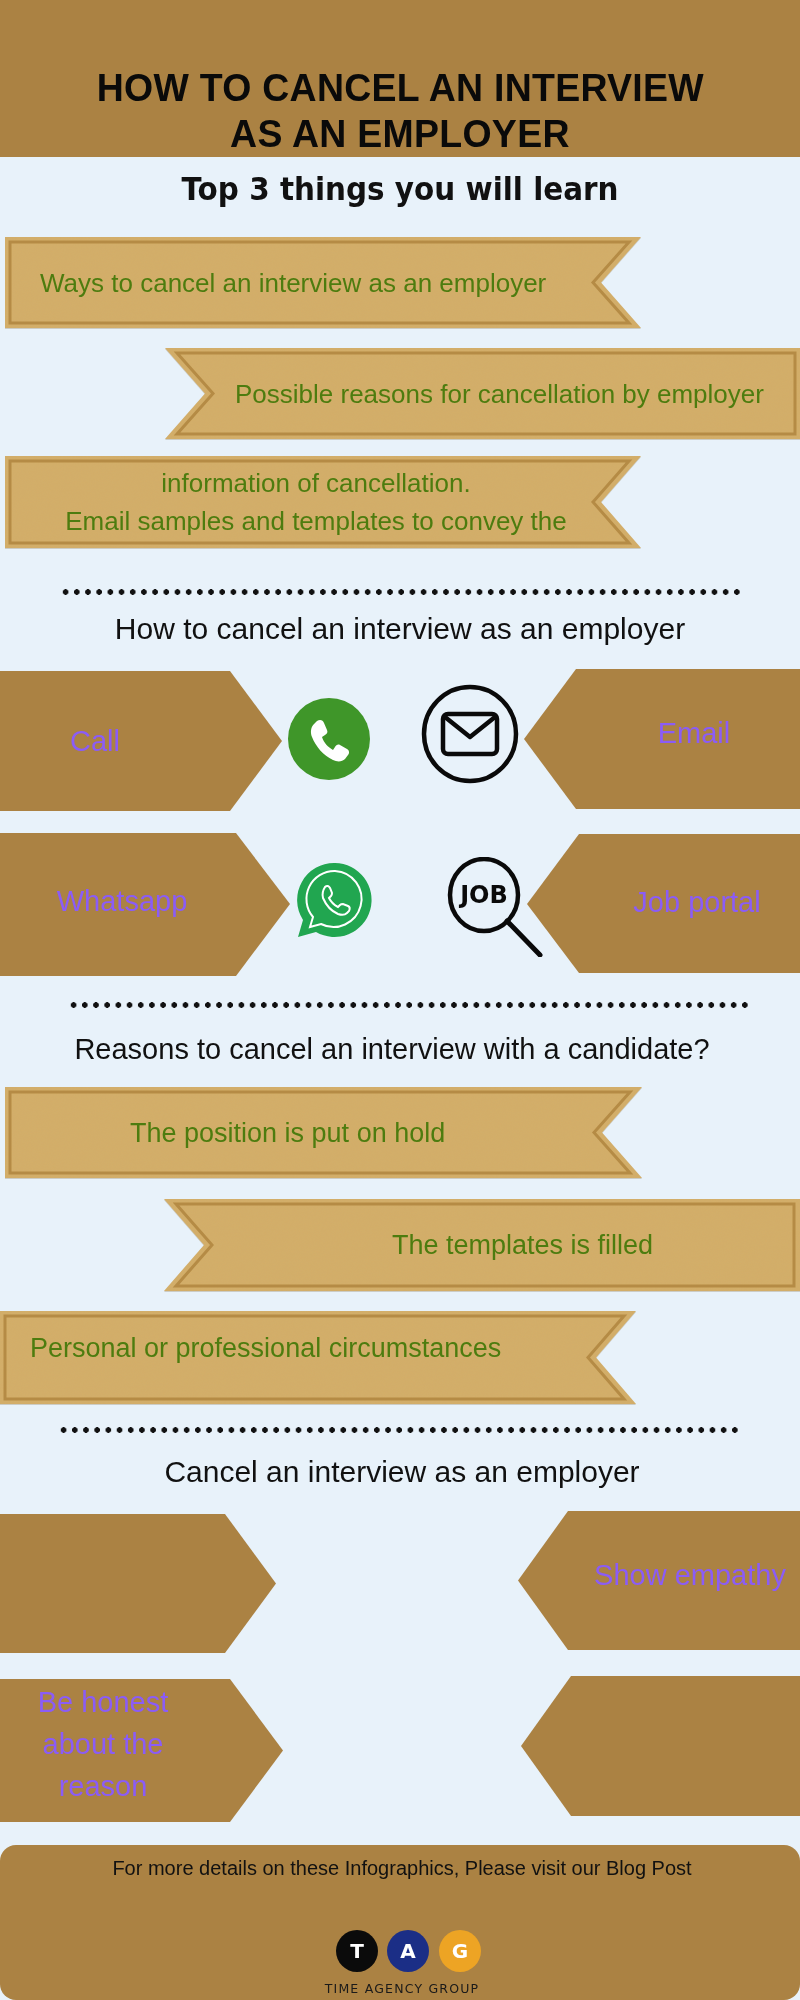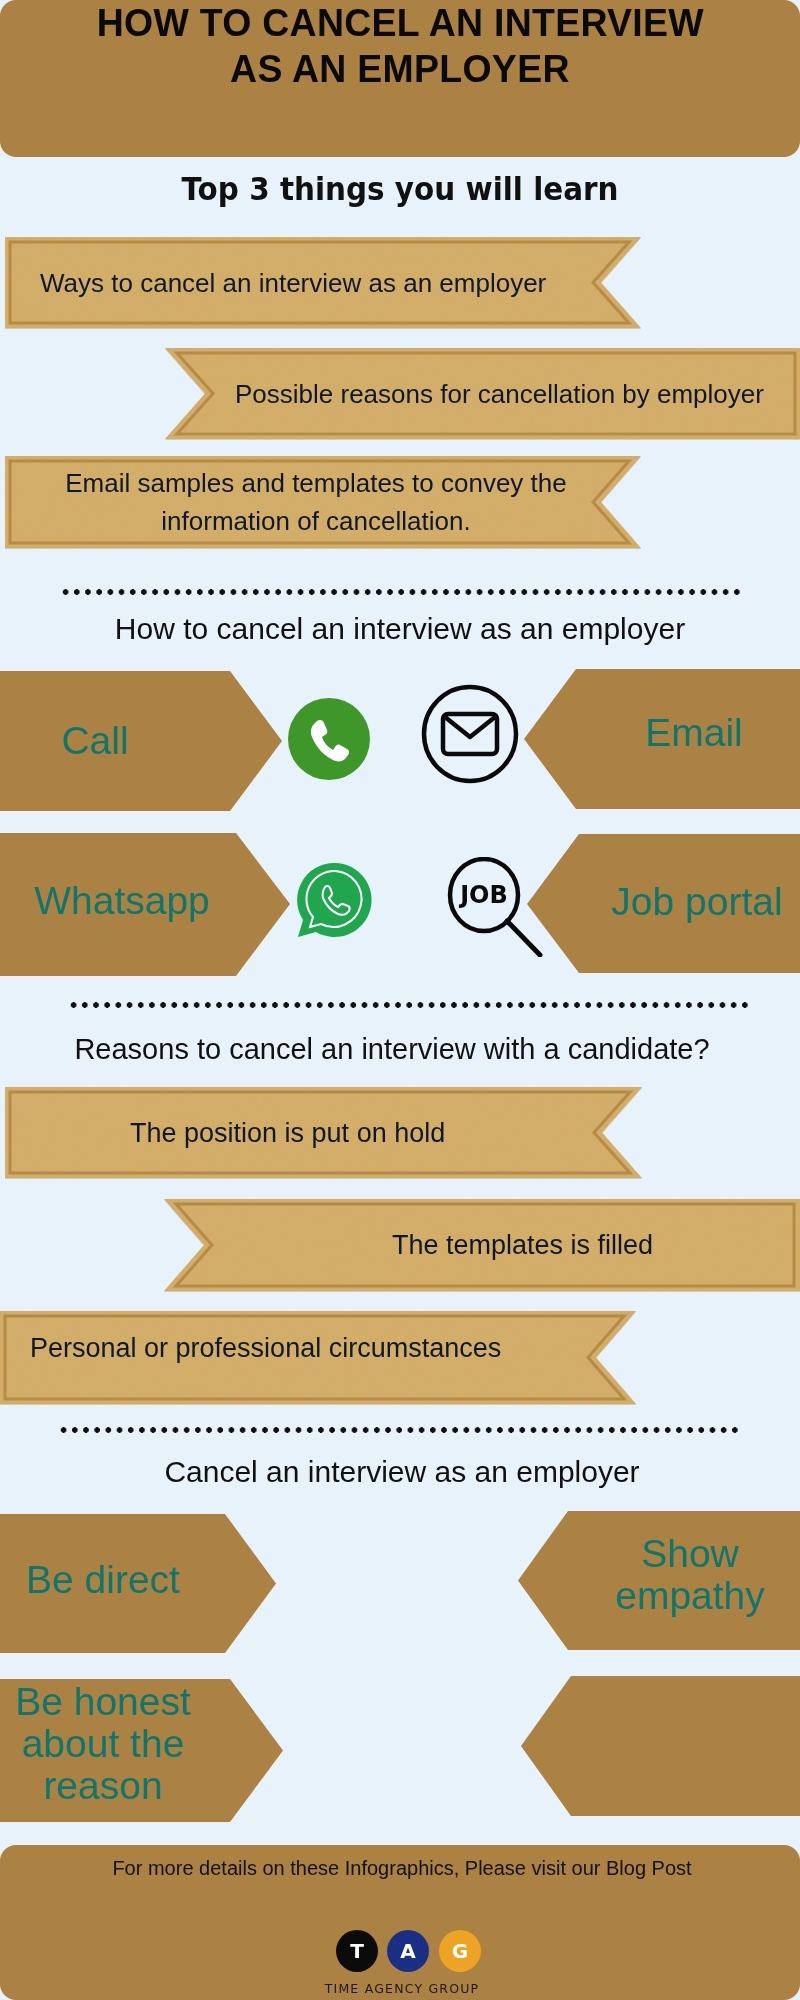--- a/index.html
+++ b/index.html
@@ -9,21 +9,21 @@
     font-family: "Liberation Sans", sans-serif;
     color: #0c0c0c;
     position: relative;
     overflow: hidden;
   }
 
   
   .header {
     position: absolute; left: 0; top: 0; width: 800px; height: 157px;
     background: #AB8243;
-    display: flex; flex-direction: column; align-items: center; justify-content: flex-start; border-radius: 16px;
+    display: flex; flex-direction: column; align-items: center; justify-content: flex-end;
   }
   .header-line {
     font-family: "Liberation Sans", sans-serif;
     font-weight: bold; font-size: 39px; line-height: 46px;
     letter-spacing: 0.3px; color: #0a0a0a;
     transform: scaleX(0.96);
   }
 
   .section-title {
     position: absolute; left: 0; width: 800px; text-align: center;
@@ -37,38 +37,38 @@
 
   
   .ribbon {
     position: absolute;
     filter: drop-shadow(0 1px 0.5px rgba(120,90,40,0.25));
   }
   .ribbon svg { position: absolute; left: 0; top: 0; }
   .ribbon .ribbon-text {
     position: absolute; left: 0; top: 0; width: 100%; height: 100%;
     display: flex; align-items: center;
-    font-size: 26px; line-height: 38px; color: #0f172a;
+    font-size: 26px; line-height: 38px; color: #4d7c0f;
   }
 
   
   .dots {
     position: absolute; height: 8px;
     background-image: radial-gradient(circle, #111 2.6px, transparent 3px);
     background-size: 11.2px 8px;
     background-repeat: repeat-x;
   }
 
   
   .tab { position: absolute; }
   .tab svg { position: absolute; left: 0; top: 0; }
   .tab .tab-text {
     position: absolute; top: 0; height: 100%;
     display: flex; align-items: center; justify-content: center; text-align: center;
-    font-size: 39px; line-height: 42px; color: #0f766e;
+    font-size: 29px; line-height: 42px; color: #8b5cf6;
   }
 
   .icon { position: absolute; }
 
   
   .footer {
     position: absolute; left: 0; top: 1845px; width: 800px; height: 155px;
     background: #AB8243;
     border-radius: 16px;
   }
@@ -125,22 +125,22 @@
   </svg>
   <div class="ribbon-text" style="padding-left:70px;">Possible reasons for cancellation by employer</div>
 </div>
 
 <div class="ribbon" style="left:5px; top:456px; width:636px; height:92px;">
   <svg width="636" height="92">
     <polygon points="0,0 636,0 596,46 636,92 0,92" fill="#D4AE68" filter="url(#kraft)"></polygon>
     <polygon points="5,5 624,5 588,46 624,87 5,87" fill="none" stroke="#B58B45" stroke-width="3"></polygon>
   </svg>
   <div class="ribbon-text" style="flex-direction:column; justify-content:center; width:622px;">
+    <div>information of cancellation.</div>
     <div>Email samples and templates to convey the</div>
-    <div>information of cancellation.</div>
   </div>
 </div>
 
 <div class="dots" style="left:60px; top:588px; width:683px;"></div>
 
 <div class="section-title" style="top:612px; font-size:30px;">How to cancel an interview as an employer</div>
 
 <div class="tab" style="left:0; top:671px; width:282px; height:140px;">
   <svg width="282" height="140">
       <polygon points="0,0 230,0 282,70 230,140 0,140" fill="#AB8243"></polygon>
@@ -225,21 +225,20 @@
 </div>
 
 <div class="dots" style="left:58px; top:1426px; width:683px;"></div>
 
 <div class="section-title" style="top:1455px; font-size:30px; left:2px;">Cancel an interview as an employer</div>
 
 <div class="tab" style="left:0; top:1514px; width:276px; height:139px;">
   <svg width="276" height="139">
       <polygon points="0,0 225,0 276,69.5 225,139 0,139" fill="#AB8243"></polygon>
     </svg>
-  <div class="tab-text" style="left:0; width:206px; margin-top:-4px;">Be direct</div>
 </div>
 
 <div class="tab" style="left:518px; top:1511px; width:282px; height:139px;">
   <svg width="282" height="139">
       <polygon points="50,0 282,0 282,139 50,139 0,69.5" fill="#AB8243"></polygon>
     </svg>
   <div class="tab-text" style="left:62px; width:220px; margin-top:-6px;">Show empathy</div>
 </div>
 
 <div class="tab" style="left:0; top:1679px; width:283px; height:130px;">

